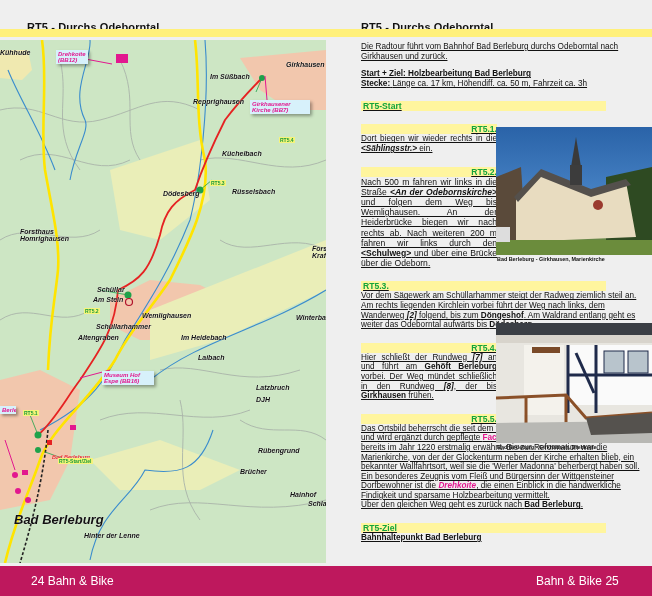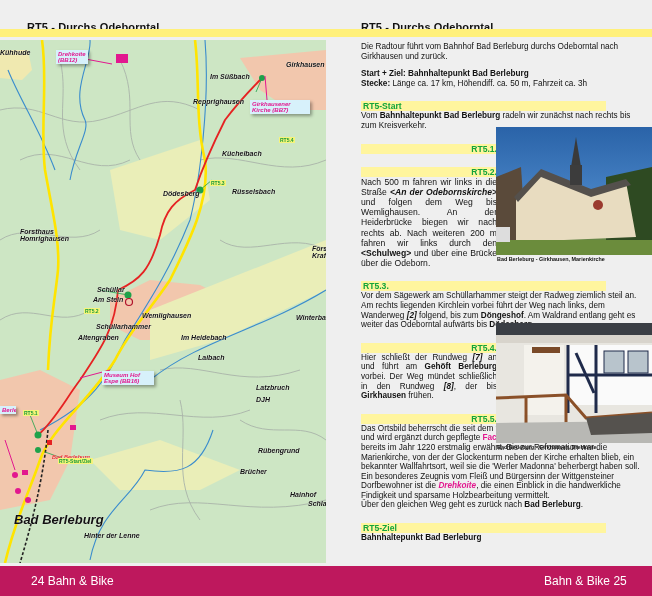--- a/index.html
+++ b/index.html
@@ -12,32 +12,32 @@
 
   .page-title { position: absolute; top: 21px; font-size: 11px; font-weight: bold; color: #111; letter-spacing: 0.1px; }
   .page-left .page-title { left: 27px; }
   .page-right .page-title { left: 35px; }
 
   .title-band { position: absolute; top: 29px; height: 8px; width: 100%; background: #fff07a; }
 
   .footer { position: absolute; top: 566px; height: 30px; width: 100%; background: #be185d; }
   .footer .num { position: absolute; top: 8px; font-size: 12px; color: #fff; }
   .page-left .footer .num { left: 31px; }
-  .page-right .footer .num { left: 218px; }
+  .page-right .footer .num { left: 210px; }
 
   
   .map { position: absolute; left: 0; top: 40px; width: 326px; height: 523px; background: #cde6c4; overflow: hidden; }
   .map svg { position: absolute; left: 0; top: 0; }
   .map-label { position: absolute; font-size: 7px; font-weight: bold; font-style: italic; color: #111; white-space: nowrap; line-height: 7px; text-shadow: 0 0 1px #fff; }
   .map-label.big { font-size: 13px; line-height: 13px; }
   .map-callout { position: absolute; background: #d7f1fb; color: #e2188f; font-size: 6px; font-weight: bold; font-style: italic; line-height: 6px; padding: 1px 2px; box-shadow: 2px 2px 3px rgba(0,0,0,0.35); white-space: nowrap; }
   .map-rt { position: absolute; background: #f6f47a; color: #1a9a3a; font-size: 5px; font-weight: bold; line-height: 6px; padding: 0 1px; white-space: nowrap; }
 
   
-  .content { position: absolute; left: 35px; top: 42px; width: 280px; font-size: 8.2px; line-height: 9.6px; color: #111; }
+  .content { position: absolute; left: 35px; top: 42px; width: 280px; font-size: 8.2px; line-height: 9.6px; color: #111; text-decoration: underline; }
   .content p { margin: 0; }
   .intro { margin-bottom: 8px !important; }
   .meta { margin-bottom: 6px !important; }
   .hdr { display: block; background: #fff59e; color: #12a43a; font-weight: bold; font-size: 8.6px; line-height: 10px; padding-left: 2px; width: 245px; margin-top: 13px; }
   .narrow { width: 136px; text-align: justify; }
   .narrow-hdr { width: 136px; text-align: right; }
   b { font-weight: bold; }
   .ital { font-style: italic; font-weight: bold; }
   .pink { color: #e2188f; font-style: italic; font-weight: bold; }
 
@@ -167,29 +167,29 @@
   </div>
 </div>
 
 <div class="page page-right">
   <div class="page-title">RT5 - Durchs Odeborntal</div>
   <div class="title-band"></div>
 
   <div class="content">
     <p class="intro">Die Radtour führt vom Bahnhof Bad Berleburg durchs Odeborntal nach Girkhausen und zurück.</p>
     <p class="meta">
-      <b>Start + Ziel: Bahnhaltepunkt Bad Berleburg</b><br>
+      <b>Start + Ziel: Holzbearbeitung Bad Berleburg</b><br>
       <b>Stecke:</b>
       <span>Länge ca. 17 km, Höhendiff. ca. 50 m, Fahrzeit ca. 3h</span>
     </p>
 
     <span class="hdr">RT5-Start</span>
-    <p><span>Vom </span><b>Bahnhaltepunkt Bad Berleburg</b><span> radeln wir zunächst nach rechts bis zum Kreisverkehr.</span></p>
 
     <span class="hdr narrow-hdr">RT5.1.</span>
+    <p class="narrow"><span>Dort biegen wir wieder rechts in die </span><span class="ital">&lt;Sählingsstr.&gt;</span><span> ein.</span></p>
 
     <span class="hdr narrow-hdr">RT5.2.</span>
     <p class="narrow" style="font-size:8.6px;line-height:10.2px;"><span>Nach 500 m fahren wir links in die Straße </span><span class="ital">&lt;An der Odebornskirche&gt;</span><span> und folgen dem Weg bis Wemlighausen. An der Heiderbrücke biegen wir nach rechts ab. Nach weiteren 200 m fahren wir links durch den </span><b>&lt;Schulweg&gt;</b><span> und über eine Brücke über die Odeborn.</span></p>
 
     <span class="hdr">RT5.3.</span>
     <p style="width:280px;"><span>Vor dem Sägewerk am Schüllarhammer steigt der Radweg ziemlich steil an. Am rechts liegenden Kirchlein vorbei führt der Weg nach links, dem Wanderweg </span><span class="ital">[2]</span><span> folgend, bis zum </span><b>Döngeshof</b><span>. Am Waldrand entlang geht es weiter das Odeborntal aufwärts bis </span><b>Dödesberg</b><span>.</span></p>
 
     <span class="hdr narrow-hdr">RT5.4.</span>
     <p class="narrow"><span>Hier schließt der Rundweg </span><span class="ital">[7]</span><span> an und führt am </span><b>Gehöft Berleburg</b><span> vorbei. Der Weg mündet schließlich in den Rundweg </span><span class="ital">[8]</span><span>, der bis </span><b>Girkhausen</b><span> frühen.</span></p>
 

